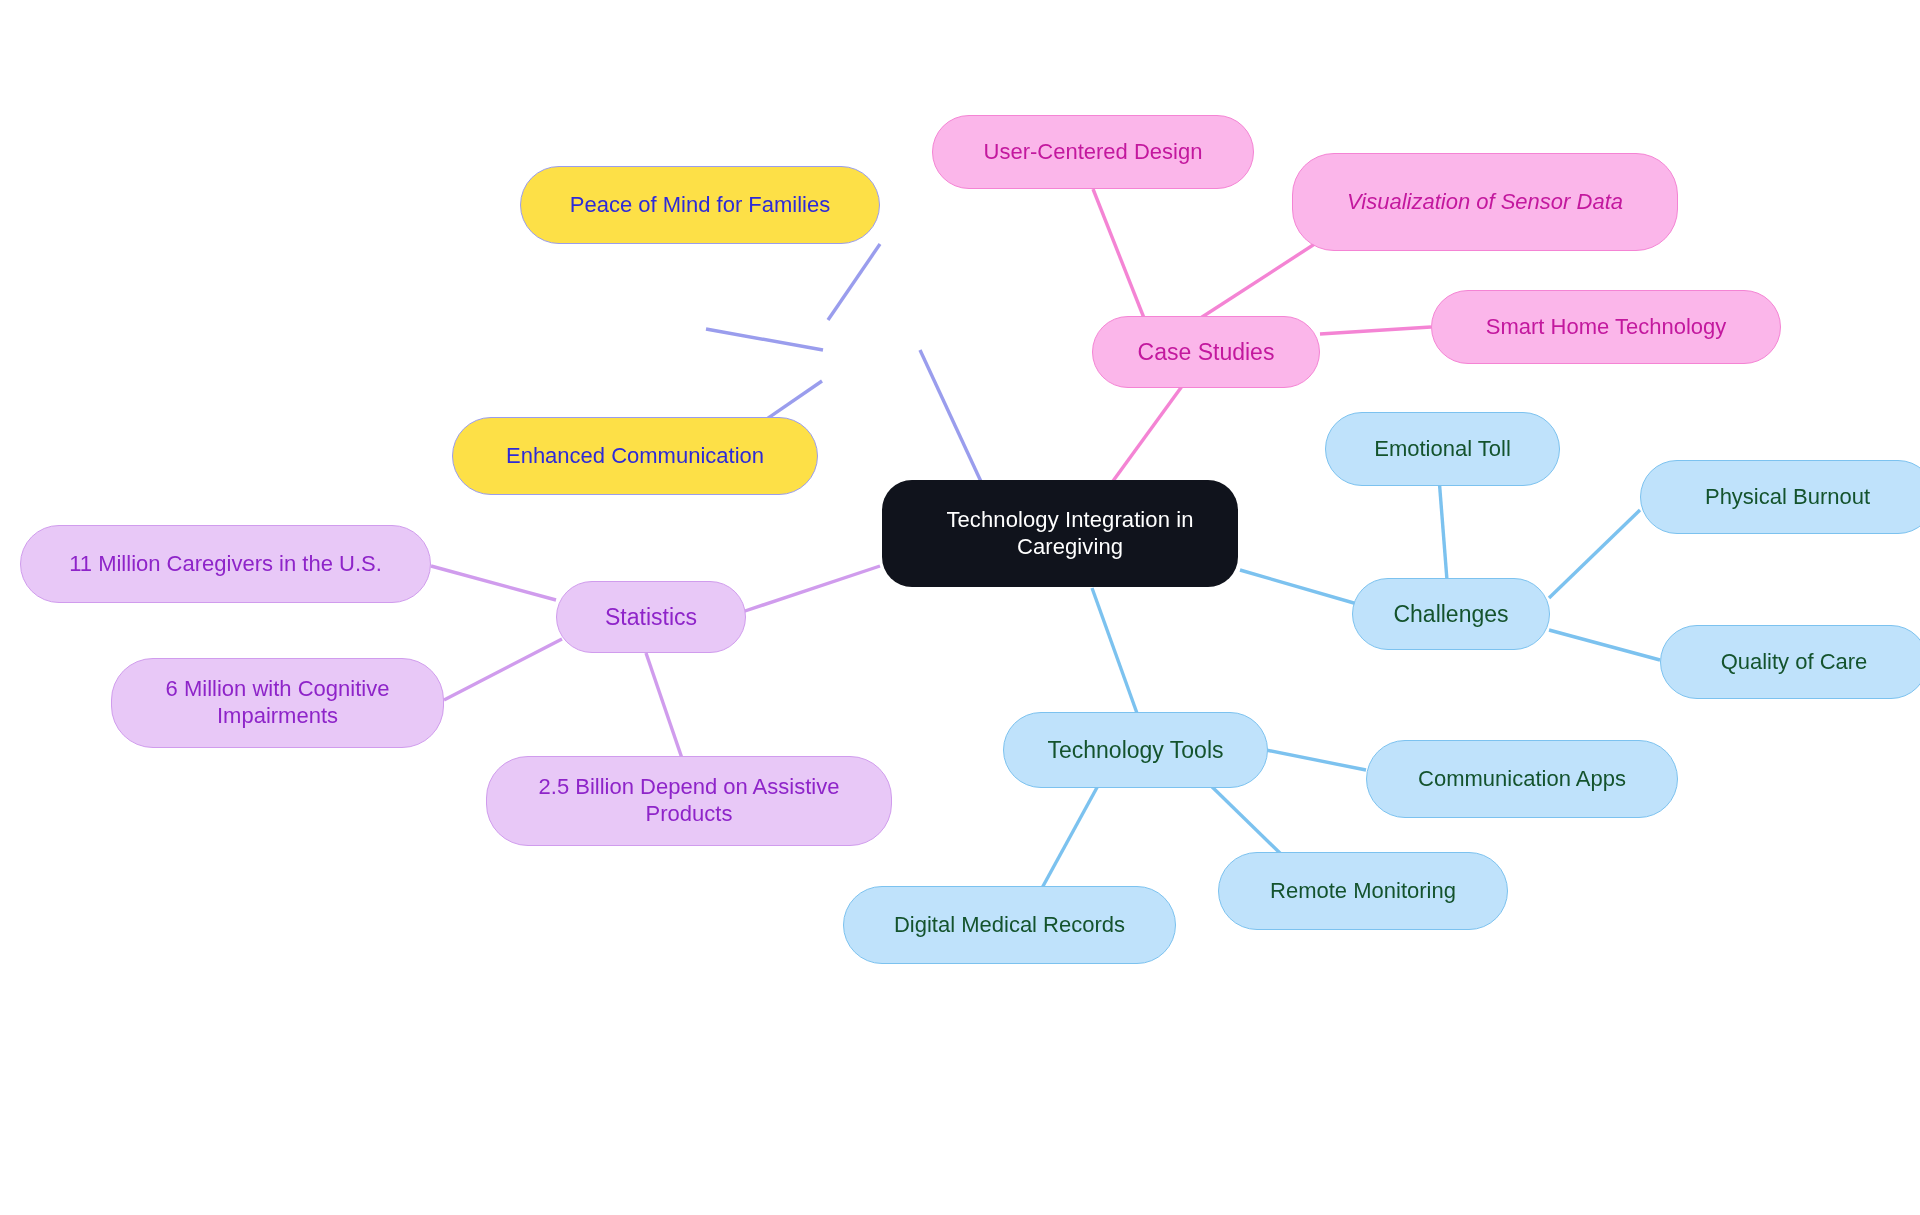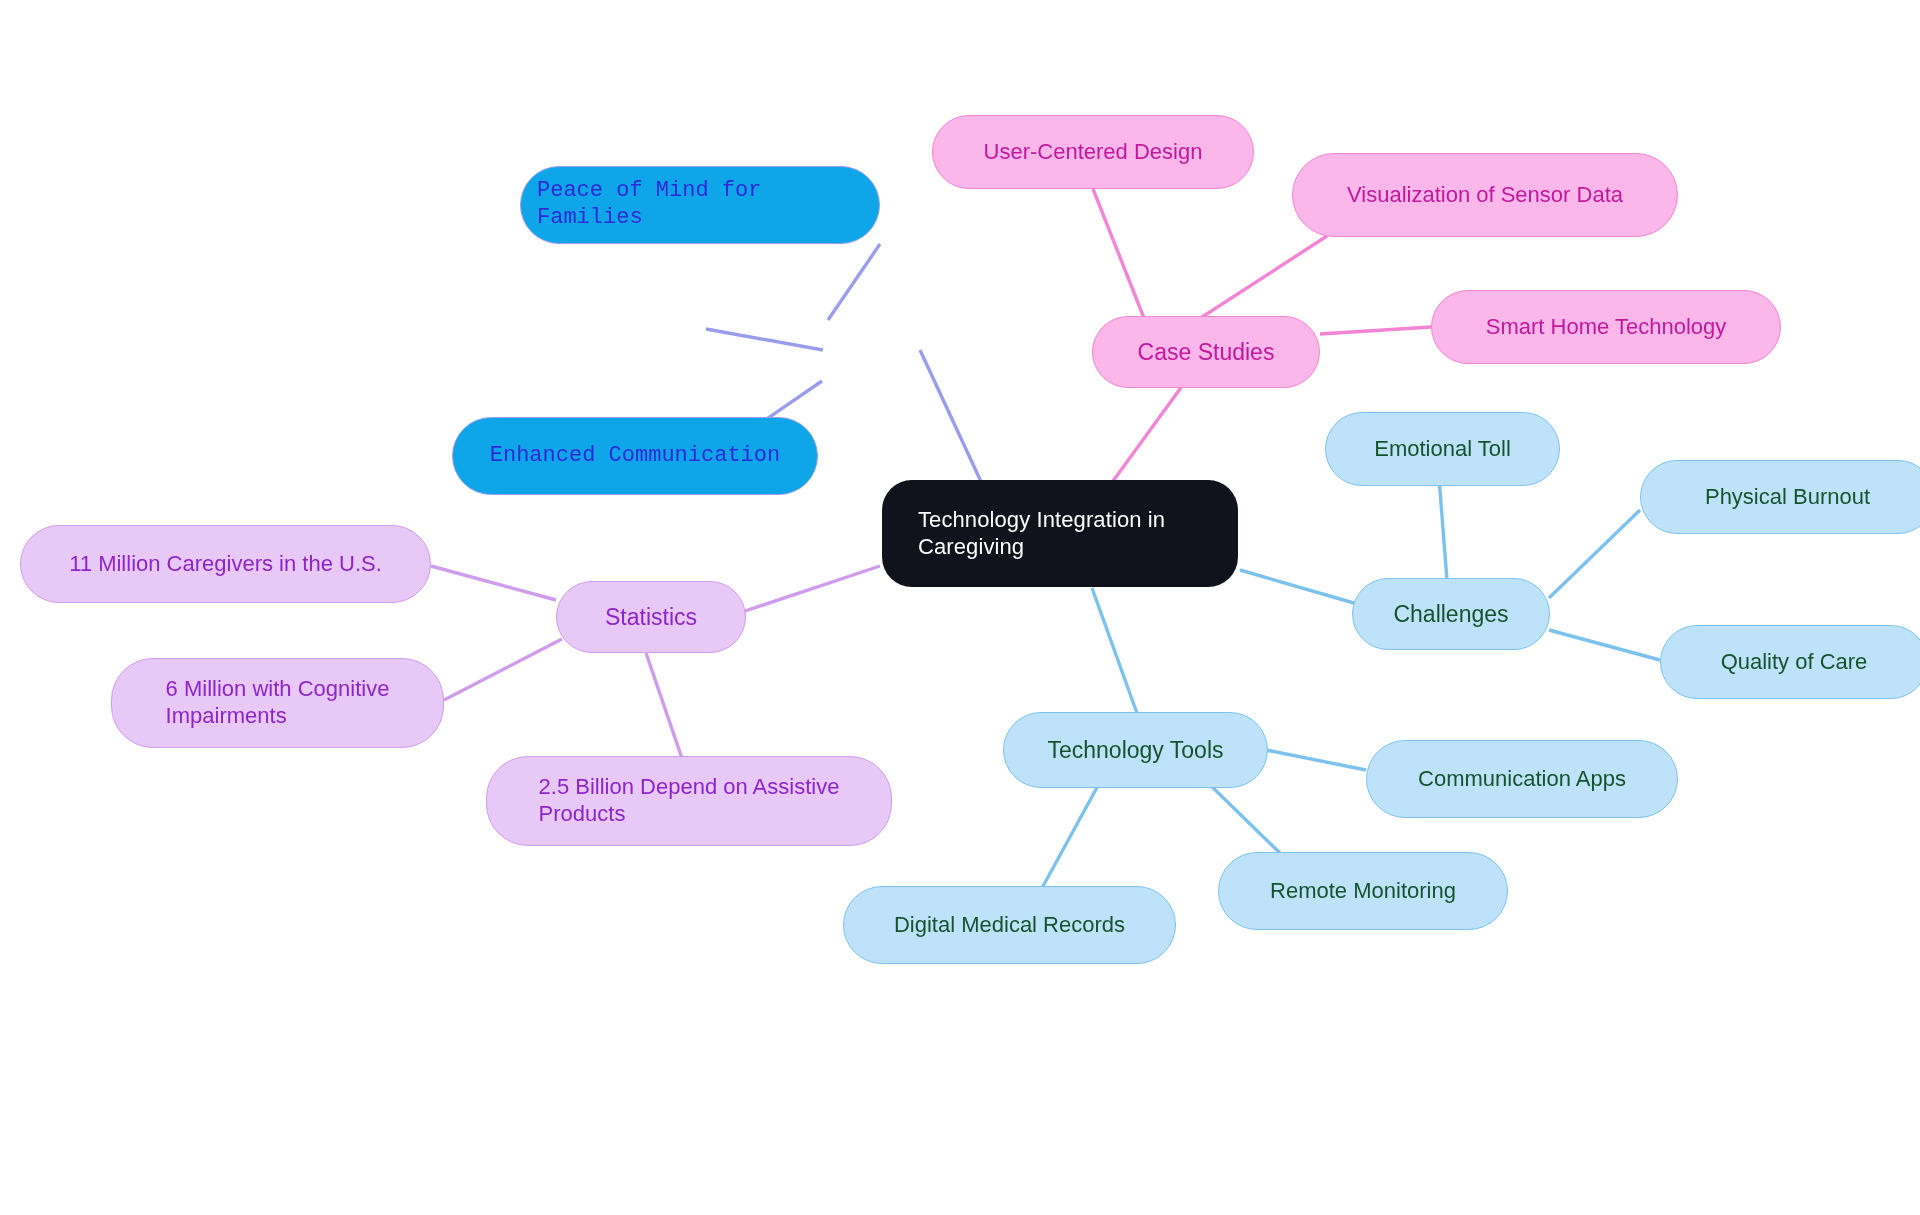--- a/index.html
+++ b/index.html
@@ -30,20 +30,21 @@
     height: 1215px;
     pointer-events: none;
   }
 
   .node {
     position: absolute;
     box-sizing: border-box;
     display: flex;
     align-items: center;
     justify-content: center;
+    text-align: center;
     border-radius: 42px;
     border-width: 1.6px;
     border-style: solid;
     line-height: 1.22;
     padding: 6px 16px;
     white-space: pre-line;
   }
 
   .node.root {
     border-radius: 30px;
@@ -52,21 +53,21 @@
     background: #10131c;
     font-size: 22px;
     letter-spacing: 0.1px;
     padding-left: 36px;
   }
 
   .node.lvl1 { font-size: 23px; }
   .node.lvl2 { font-size: 22px; }
 
   
-  .c-indigo { background: #0ea5e9; border-color: #9a9ded; color: #2d2ad8; font-family: Liberation Mono, monospace; }
+  .c-indigo { background: #fde047; border-color: #9a9ded; color: #2d2ad8; }
   .c-pink   { background: #fbb6ea; border-color: #f484d4; color: #c3189e; }
   .c-blue   { background: #bfe2fb; border-color: #7cc2ef; color: #14532d; }
   .c-violet { background: #e8c8f7; border-color: #d09ced; color: #8e24c9; }
 
   
   #logo {
     position: absolute;
     left: 1424px;
     top: 1088px;
     width: 470px;
@@ -142,21 +143,21 @@
 
   <div class="node lvl2 c-indigo" style="left:520px; top:166px; width:360px; height:78px;">Peace of Mind for Families</div>
 
 
   <div class="node lvl2 c-indigo" style="left:452px; top:417px; width:366px; height:78px;">Enhanced Communication</div>
 
   <div class="node lvl1 c-pink" style="left:1092px; top:316px; width:228px; height:72px;">Case Studies</div>
 
   <div class="node lvl2 c-pink" style="left:932px; top:115px; width:322px; height:74px;">User-Centered Design</div>
 
-  <div class="node lvl2 c-pink" style="left:1292px; top:153px; width:386px; height:84px;">Visualization of Sensor Data</div>
+  <div class="node lvl2 c-pink" style="left:1292px; top:153px; width:386px; height:98px;font-style:italic;">Visualization of Sensor Data</div>
 
   <div class="node lvl2 c-pink" style="left:1431px; top:290px; width:350px; height:74px;">Smart Home Technology</div>
 
   <div class="node lvl1 c-blue" style="left:1352px; top:578px; width:198px; height:72px;">Challenges</div>
 
   <div class="node lvl2 c-blue" style="left:1325px; top:412px; width:235px; height:74px;">Emotional Toll</div>
 
   <div class="node lvl2 c-blue" style="left:1640px; top:460px; width:295px; height:74px;">Physical Burnout</div>
 
   <div class="node lvl2 c-blue" style="left:1660px; top:625px; width:268px; height:74px;">Quality of Care</div>

